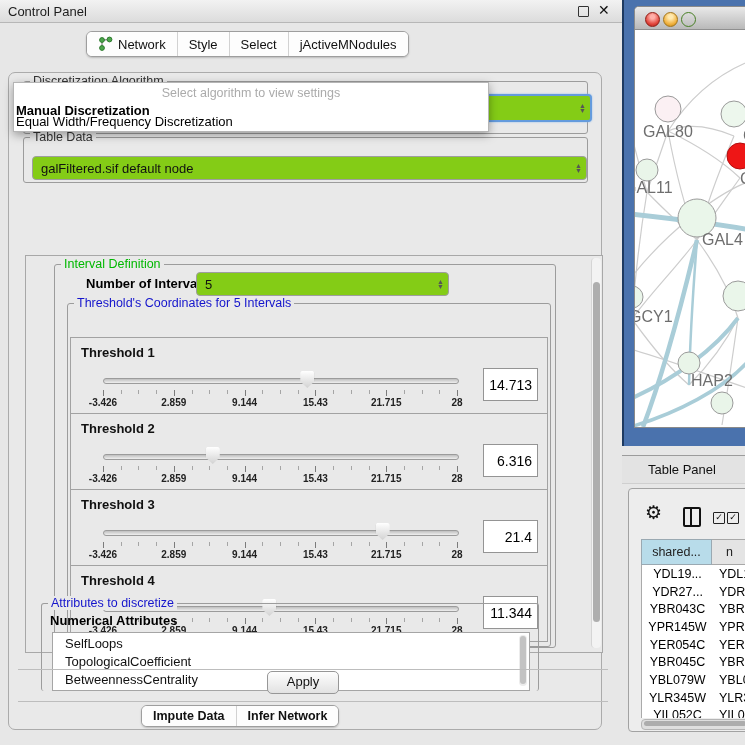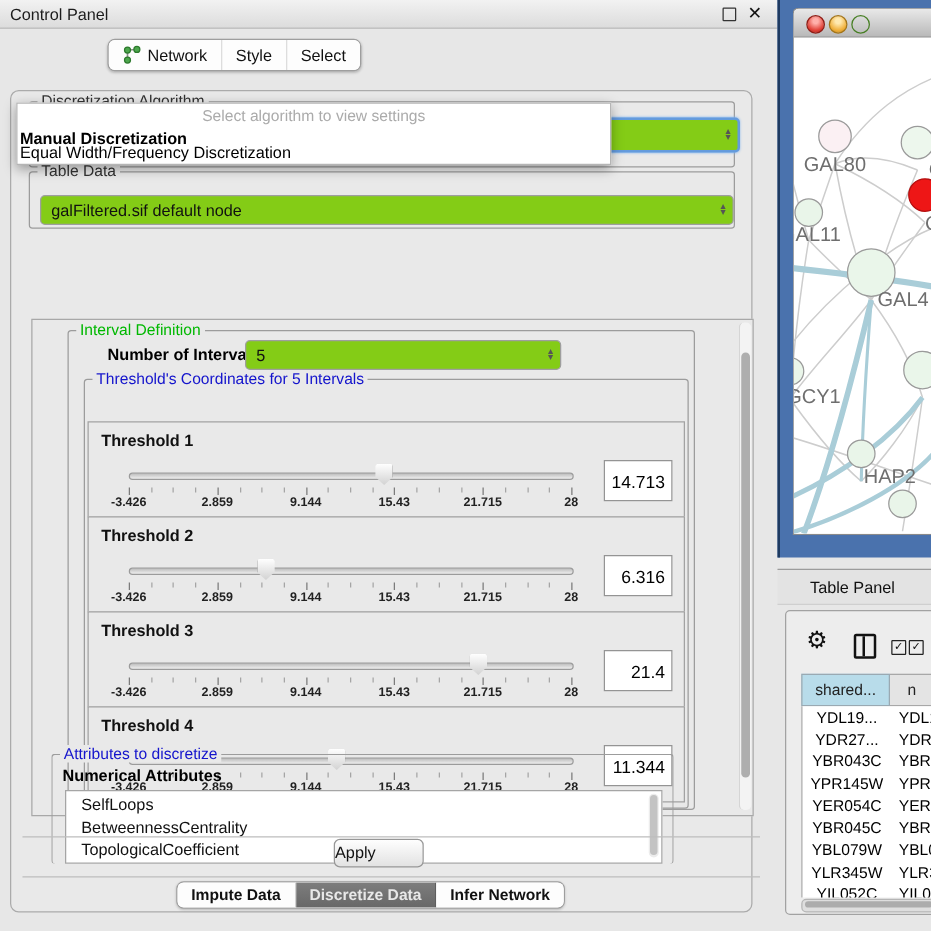--- a/index.html
+++ b/index.html
@@ -72,21 +72,21 @@
     line-height:33px;padding-right:5px;box-sizing:border-box;}
   
   .attr-list{position:absolute;left:10px;top:28px;width:476px;height:57px;background:#fff;
     border:1px solid #a5a5a5;overflow:hidden;}
   .attr-list .item{font-size:13px;color:#111;padding-left:12px;line-height:18px;}
   .attr-scroll{position:absolute;right:2px;top:2px;width:8px;height:51px;background:#ececec;border-radius:4px;}
   .attr-scroll .thumb{position:absolute;left:1px;top:1px;width:6px;height:48px;background:#c3c3c3;border-radius:3px;}
   .hline{position:absolute;left:9px;width:590px;border-top:1px solid #bdbdbd;}
   .apply-btn{position:absolute;left:267px;top:671px;width:70px;height:21px;
     background:linear-gradient(#fefefe,#e2e2e2);border:1px solid #979797;border-radius:5px;
-    font-size:13px;color:#111;text-align:left;line-height:20px;}
+    font-size:13px;color:#111;text-align:center;line-height:20px;}
   
   .net-frame{position:absolute;left:622px;top:0;width:123px;height:446px;
     background:#4a72ad;border-left:2px solid #1e3a61;}
   .net-window{position:absolute;left:10px;top:6px;width:113px;height:420px;background:#fff;
     border:1px solid #8a8a8a;border-right:none;border-radius:5px 0 0 0;overflow:hidden;}
   .mac-titlebar{position:absolute;left:0;top:0;right:0;height:22px;
     background:linear-gradient(#e9e9e9,#b9b9b9);border-bottom:1px solid #8f8f8f;}
   .light{position:absolute;top:5px;width:13px;height:13px;border-radius:50%;}
   .light.red{left:10px;background:radial-gradient(circle at 50% 30%,#ffb0aa 0 18%,#e14339 65%,#a8241c);border:0.5px solid #8f1d15;}
   .light.yellow{left:28px;background:radial-gradient(circle at 50% 30%,#ffe9b0 0 18%,#f0b03c 65%,#b8841c);border:0.5px solid #a3751a;}
@@ -140,20 +140,23 @@
       <circle cx="4" cy="12" r="2.4" fill="#4ca64c" stroke="#2d7a2d"></circle>
       <circle cx="11.5" cy="3.5" r="2.4" fill="#4ca64c" stroke="#2d7a2d"></circle>
     </svg>
     <span>Network</span>
   </span>
   <span class="tab">
       <span>Style</span>
     </span>
   <span class="tab">
       <span>Select</span>
+    </span>
+  <span class="tab">
+      <span>jActiveMNodules</span>
     </span>
 </div>
 
 <div class="panel">
 
   <div class="group" style="left:14px;top:8px;width:563px;height:51px;">
     <span class="group-title">Discretization Algorithm</span>
   </div>
   <div class="combo focused" style="left:20px;top:21px;width:551px;height:24px;">
     <span class="stepper">▲<br>▼</span>
@@ -336,41 +339,38 @@
       <div class="thumb" style="top:24px;height:340px;"></div>
     </div>
   </div>
 
   <div class="group" style="left:32px;top:510px;width:496px;height:87px;border-bottom:none;margin-top:20px;">
     <span class="group-title blue">Attributes to discretize</span>
     <span class="bold" style="position:absolute;left:8px;top:9px;font-size:13px;">Numerical Attributes</span>
     <div class="attr-list">
       <div style="padding-top:2px;" id="attr-items">
           <div class="item">SelfLoops</div>
+          <div class="item">TopologicalCoefficient</div>
           <div class="item">BetweennessCentrality</div>
-          <div class="item">TopologicalCoefficient</div>
         </div>
       <div class="attr-scroll">
           <div class="thumb"></div>
         </div>
     </div>
   </div>
 
   <div class="hline" style="top:596px;"></div>
   <div class="hline" style="top:628px;"></div>
 </div>
 
 <div class="apply-btn">Apply</div>
 
 <div class="tabgroup bottomtabs">
   <span class="tab">
       <span>Impute Data</span>
-    </span>
-  <span class="tab selected">
-      <span>Discretize Data</span>
     </span>
   <span class="tab">
       <span>Infer Network</span>
     </span>
 </div>
 
 <div class="net-frame">
   <div class="net-window">
     <div class="mac-titlebar">
       <span class="light red"></span>

